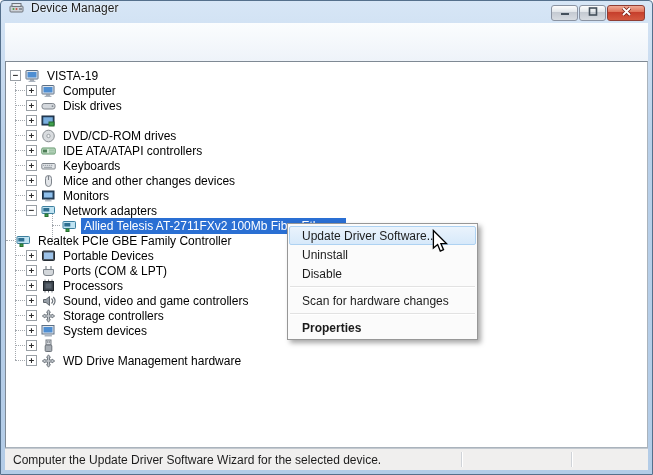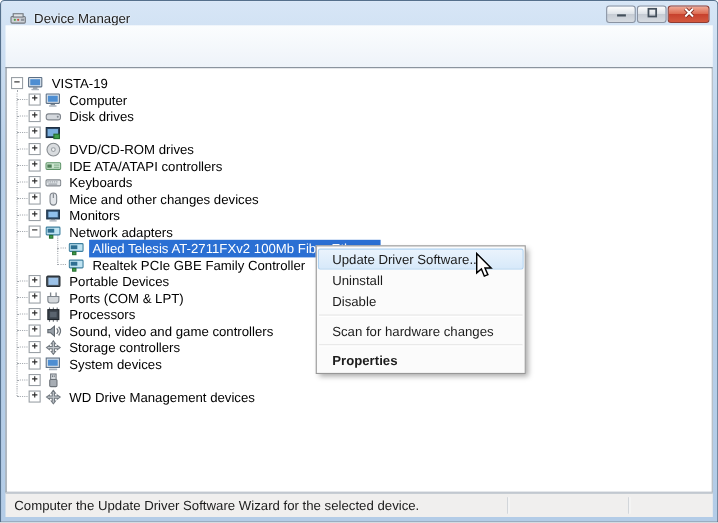--- a/index.html
+++ b/index.html
@@ -6,21 +6,21 @@
   html,body { background:#fff; }
   body { font-family:"Liberation Sans", sans-serif; font-size:12px; }
 
   .window {
     position:relative; width:653px; height:475px; overflow:hidden;
     border:1px solid #55708c; border-radius:4px 4px 0 0;
     background:linear-gradient(#d7e6f6,#b9d0e9 30%,#b3cce7);
   }
 
   
-  .titlebar { position:absolute; left:0; top:0; right:0; height:32px; display:flex; align-items:center; padding:0 8px; }
+  .titlebar { position:absolute; left:0; top:0; right:0; height:32px; display:flex; padding:0 8px; }
   .title-icon { width:16px; height:15px; margin-right:6px; display:flex; align-items:center; }
   .title-text { color:#1c1c1c; text-shadow:0 0 2px #fff; }
   .win-controls { position:absolute; right:7px; top:4px; display:flex; gap:1px; }
   .win-btn { height:16px; display:flex; align-items:center; justify-content:center;
     border:1px solid #8a93a2; border-radius:3px;
     background:linear-gradient(#fdfdfd,#dfe4e9 45%,#c4cad2 46%,#d7dce2); }
   .win-btn.min, .win-btn.max { width:27px; }
   .win-btn.close { width:38px; border-color:#8f3d34;
     background:linear-gradient(#f0a996,#dd6e54 45%,#c63f2c 46%,#d4593f); }
 
@@ -326,21 +326,21 @@
         <span class="stub"></span>
         <span class="ticon">
           <svg width="15" height="14" viewBox="0 0 15 14">
             <rect x="1" y="2.5" width="12.5" height="7" rx="0.8" fill="#bfe3f2" stroke="#3d7f9e"></rect>
             <rect x="2.3" y="4" width="6" height="3.5" fill="#2e6f91"></rect>
             <rect x="4" y="10" width="3" height="2.5" fill="#3f9f4c" stroke="#27702f"></rect>
           </svg>
         </span>
         <span class="tlabel selected">Allied Telesis AT-2711FXv2 100Mb Fiber Etherne</span>
       </div>
-      <div class="tree-row lv2" style="padding-left: 46px;">
+      <div class="tree-row lv2" style="">
         <span class="stub"></span>
         <span class="ticon">
           <svg width="15" height="14" viewBox="0 0 15 14">
             <rect x="1" y="2.5" width="12.5" height="7" rx="0.8" fill="#bfe3f2" stroke="#3d7f9e"></rect>
             <rect x="2.3" y="4" width="6" height="3.5" fill="#2e6f91"></rect>
             <rect x="4" y="10" width="3" height="2.5" fill="#3f9f4c" stroke="#27702f"></rect>
           </svg>
         </span>
         <span class="tlabel">Realtek PCIe GBE Family Controller</span>
       </div>
@@ -433,21 +433,21 @@
         </span>
       </div>
       <div class="tree-row lv1" style="padding-left: 9px;">
         <span class="stub"></span>
         <span class="expander">+</span>
         <span class="ticon">
           <svg width="15" height="14" viewBox="0 0 15 14">
             <path d="M7.5 0.8 L9.4 3.4 H8.5 V6 H11.1 V5.1 L13.7 7 L11.1 8.9 V8 H8.5 V10.6 H9.4 L7.5 13.2 L5.6 10.6 H6.5 V8 H3.9 V8.9 L1.3 7 L3.9 5.1 V6 H6.5 V3.4 H5.6 Z" fill="#c3c8cd" stroke="#737a81"></path>
           </svg>
         </span>
-        <span class="tlabel">WD Drive Management devices</span>
+        <span class="tlabel">WD Drive Management hardware</span>
       </div>
     </div>
 
   <div class="context-menu">
       <div class="cm-item hot">
         <span>Update Driver Software...</span>
       </div>
       <div class="cm-item">
         <span>Uninstall</span>
       </div>

